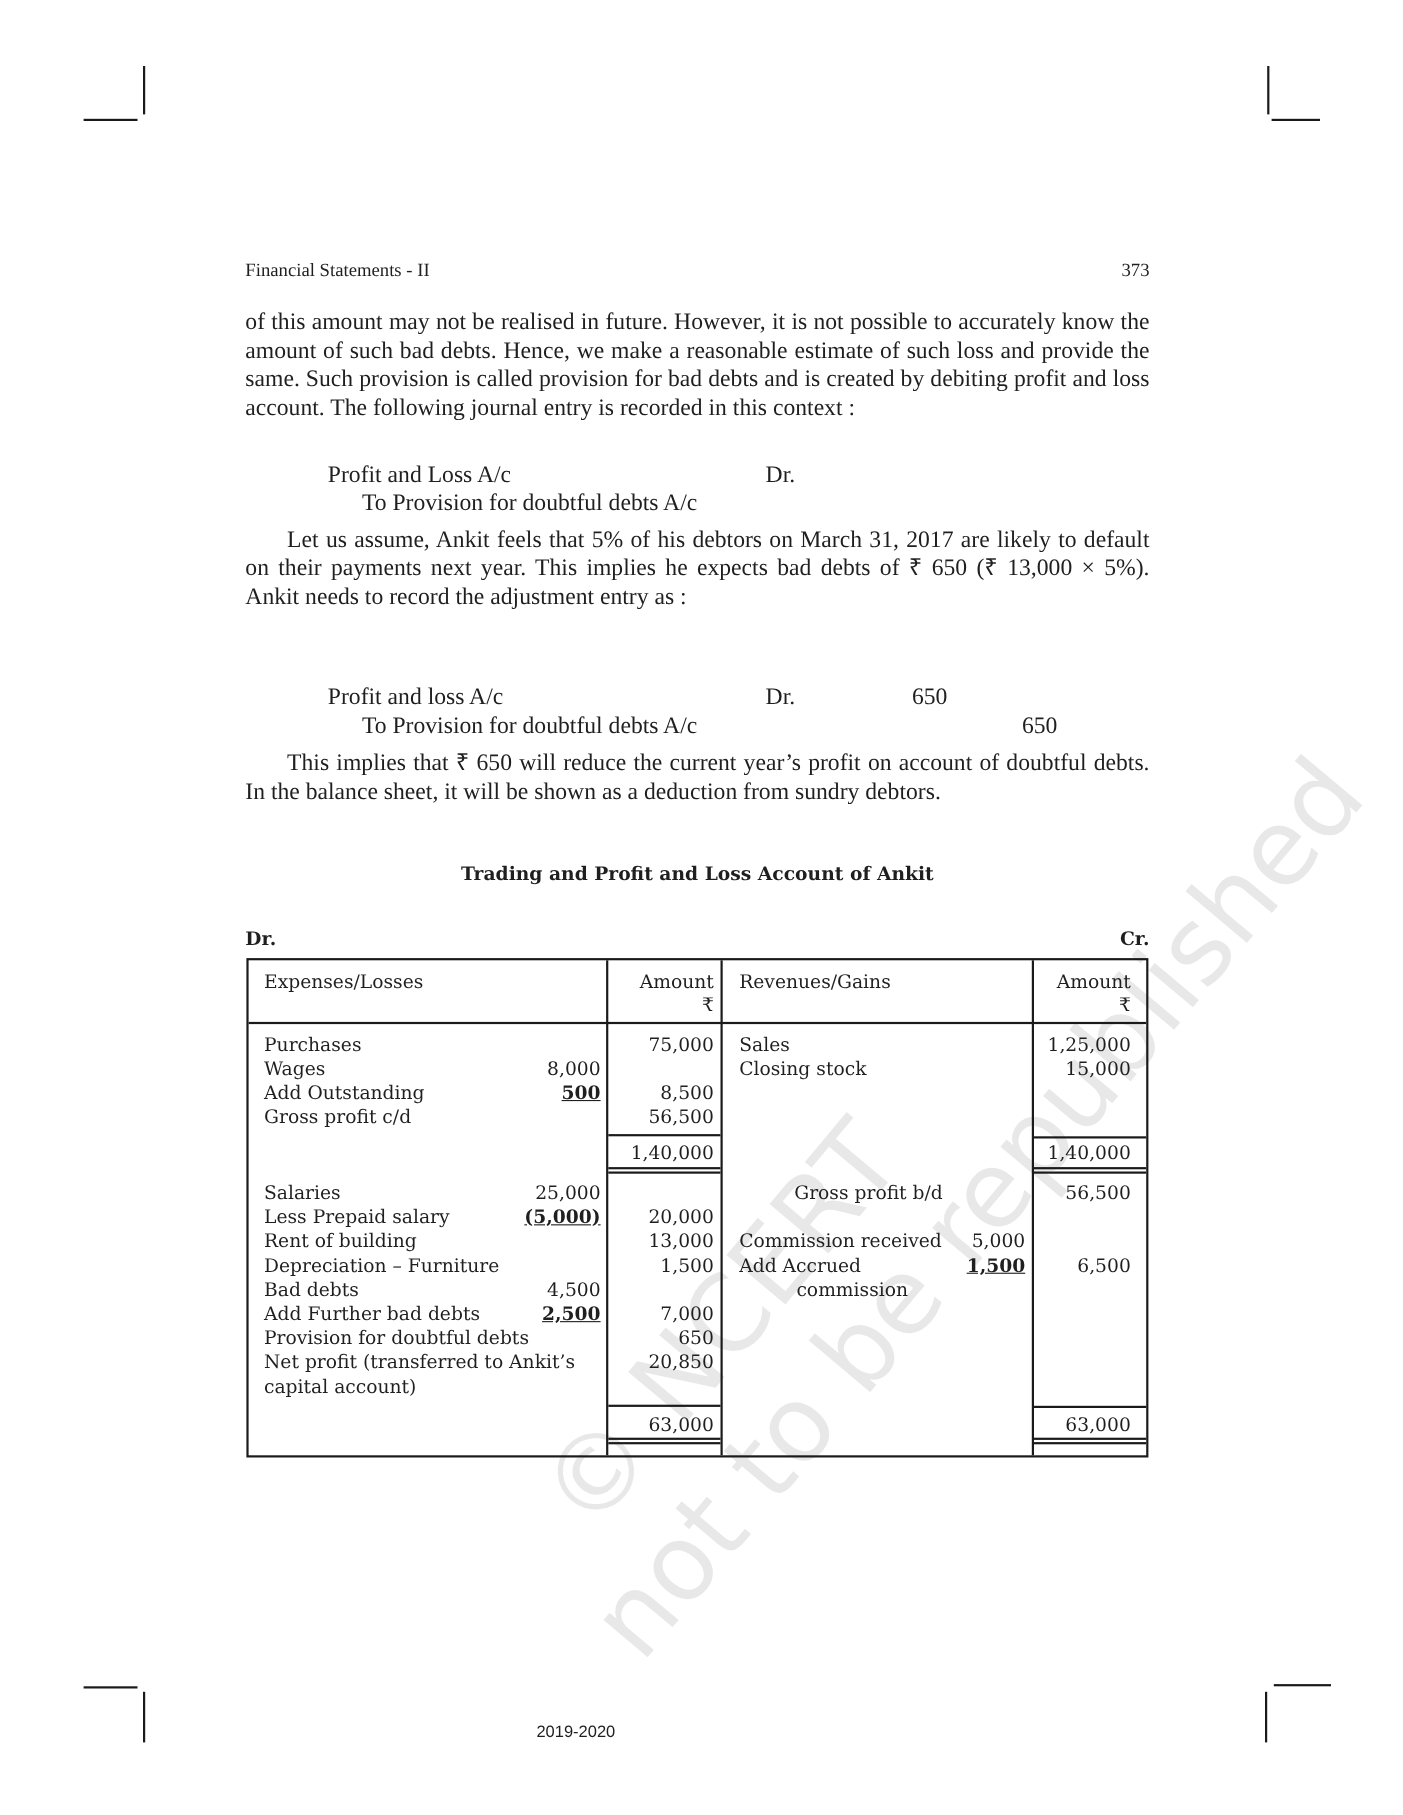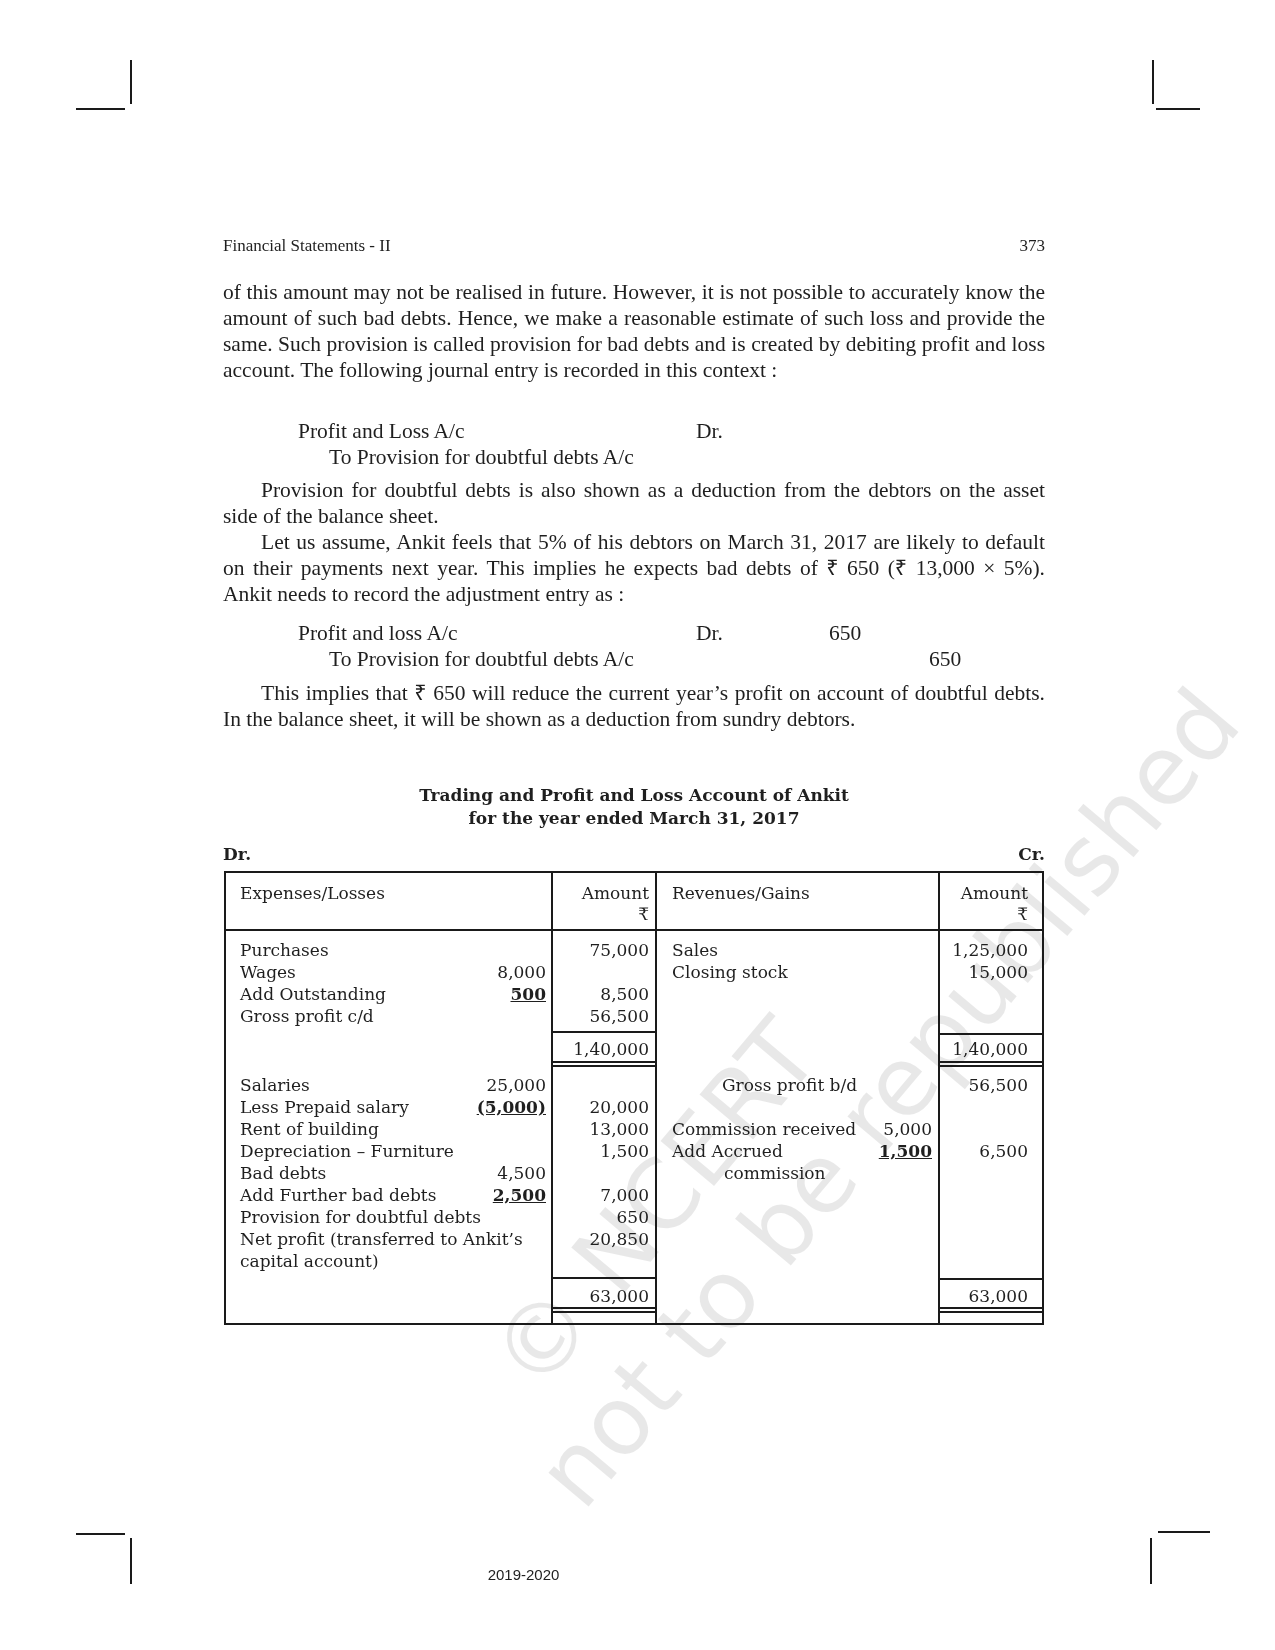--- a/index.html
+++ b/index.html
@@ -65,21 +65,20 @@
   <div class="jrow">
       <span style="left:0;">Profit and Loss A/c</span>
       <span style="left:398px;">Dr.</span>
     </div>
   <div class="jrow">
       <span style="left:31px;">To  Provision for doubtful debts A/c</span>
     </div>
 </div>
 
 <div class="body-text" style="top:477px;">
-  <p class="para indent">Provision for doubtful debts is also shown as a deduction from the debtors on the asset side of the balance sheet.</p>
   <p class="para indent">Let us assume, Ankit feels that 5% of his debtors on March 31, 2017 are likely to default on their payments next year. This implies he expects bad debts of ₹ 650 (₹ 13,000 × 5%). Ankit needs to record the adjustment entry as :</p>
 </div>
 
 <div class="journal" style="top:620px;">
   <div class="jrow">
     <span style="left:0;">Profit and loss A/c</span>
     <span style="left:398px;">Dr.</span>
     <span style="left:531px;">650</span>
   </div>
   <div class="jrow">
@@ -87,21 +86,20 @@
     <span style="left:631px;">650</span>
   </div>
 </div>
 
 <div class="body-text" style="top:680px;">
   <p class="para indent">This implies that ₹ 650 will reduce the current year’s profit on account of doubtful debts. In the balance sheet, it will be shown as a deduction from sundry debtors.</p>
 </div>
 
 <div class="tbl-title">
   <div>Trading and Profit and Loss Account of Ankit</div>
-  <div>for the year ended March 31, 2017</div>
 </div>
 <div class="drcr" style="left:223px;">Dr.</div>
 <div class="drcr" style="right:230px;">Cr.</div>
 
 <div class="ledger">
 
   <div class="vline" style="left:325px;"></div>
   <div class="vline" style="left:429px;"></div>
   <div class="vline" style="left:712px;"></div>
   <div class="hhead"></div>

